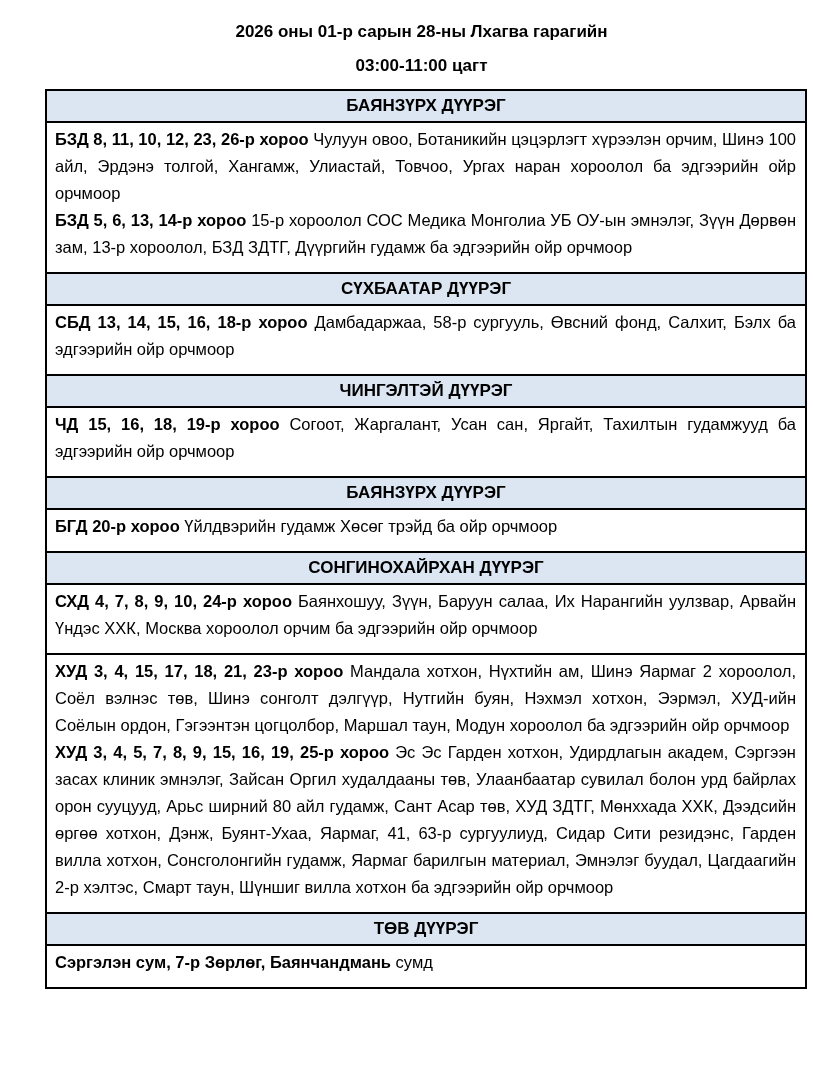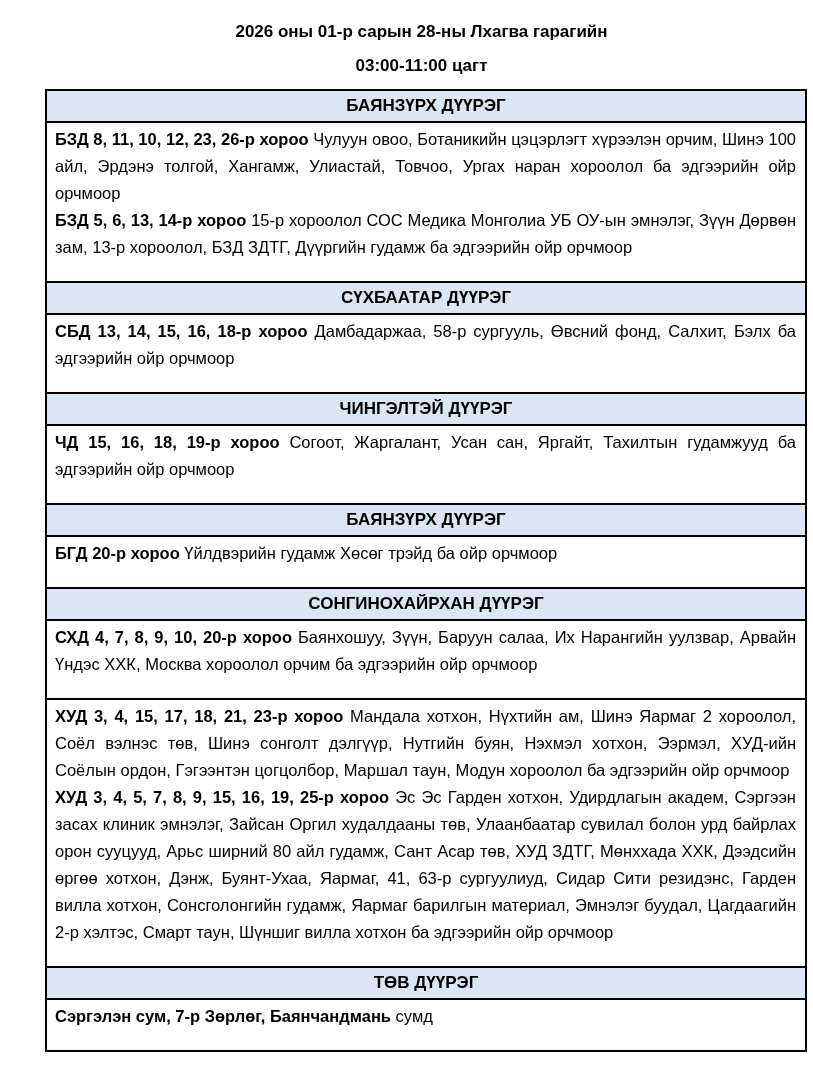--- a/index.html
+++ b/index.html
@@ -42,21 +42,21 @@
   }
   td.section-header {
     background: var(--header-bg);
     text-align: center;
     font-weight: bold;
     font-size: 17px;
     line-height: 20px;
     padding: 5px 4px;
   }
   td.section-body {
-    padding: 3px 9px 20px 8px;
+    padding: 3px 9px 11px 8px;
     font-size: 16.5px;
     line-height: 27px;
     text-align: justify;
   }
   td.section-body p {
     margin: 0;
   }
   td.section-body strong {
     font-weight: bold;
   }
@@ -103,21 +103,21 @@
         <tr>
           <td class="section-body">
             <p><strong>БГД 20-р хороо</strong> <span>Үйлдвэрийн гудамж Хөсөг трэйд ба ойр орчмоор</span></p>
           </td>
         </tr>
         <tr>
           <td class="section-header">СОНГИНОХАЙРХАН ДҮҮРЭГ</td>
         </tr>
         <tr>
           <td class="section-body">
-            <p><strong>СХД 4, 7, 8, 9, 10, 20-р хороо</strong> <span>Баянхошуу, Зүүн, Баруун салаа, Их Нарангийн уулзвар, Арвайн Үндэс ХХК, Москва хороолол орчим ба эдгээрийн ойр орчмоор</span></p>
+            <p><strong>СХД 4, 7, 8, 9, 10, 24-р хороо</strong> <span>Баянхошуу, Зүүн, Баруун салаа, Их Нарангийн уулзвар, Арвайн Үндэс ХХК, Москва хороолол орчим ба эдгээрийн ойр орчмоор</span></p>
           </td>
         </tr>
         <tr>
           <td class="section-body">
             <p><strong>ХУД 3, 4, 15, 17, 18, 21, 23-р хороо</strong> <span>Мандала хотхон, Нүхтийн ам, Шинэ Яармаг 2 хороолол, Соёл вэлнэс төв, Шинэ сонголт дэлгүүр, Нутгийн буян, Нэхмэл хотхон, Ээрмэл, ХУД-ийн Соёлын ордон, Гэгээнтэн цогцолбор, Маршал таун, Модун хороолол ба эдгээрийн ойр орчмоор</span></p>
             <p><strong>ХУД 3, 4, 5, 7, 8, 9, 15, 16, 19, 25-р хороо</strong> <span>Эс Эс Гарден хотхон, Удирдлагын академ, Сэргээн засах клиник эмнэлэг, Зайсан Оргил худалдааны төв, Улаанбаатар сувилал болон урд байрлах орон сууцууд, Арьс ширний 80 айл гудамж, Сант Асар төв, ХУД ЗДТГ, Мөнххада ХХК, Дээдсийн өргөө хотхон, Дэнж, Буянт-Ухаа, Яармаг, 41, 63-р сургуулиуд, Сидар Сити резидэнс, Гарден вилла хотхон, Сонсголонгийн гудамж, Яармаг барилгын материал, Эмнэлэг буудал, Цагдаагийн 2-р хэлтэс, Смарт таун, Шүншиг вилла хотхон ба эдгээрийн ойр орчмоор</span></p>
           </td>
         </tr>
         <tr>
           <td class="section-header">ТӨВ ДҮҮРЭГ</td>

